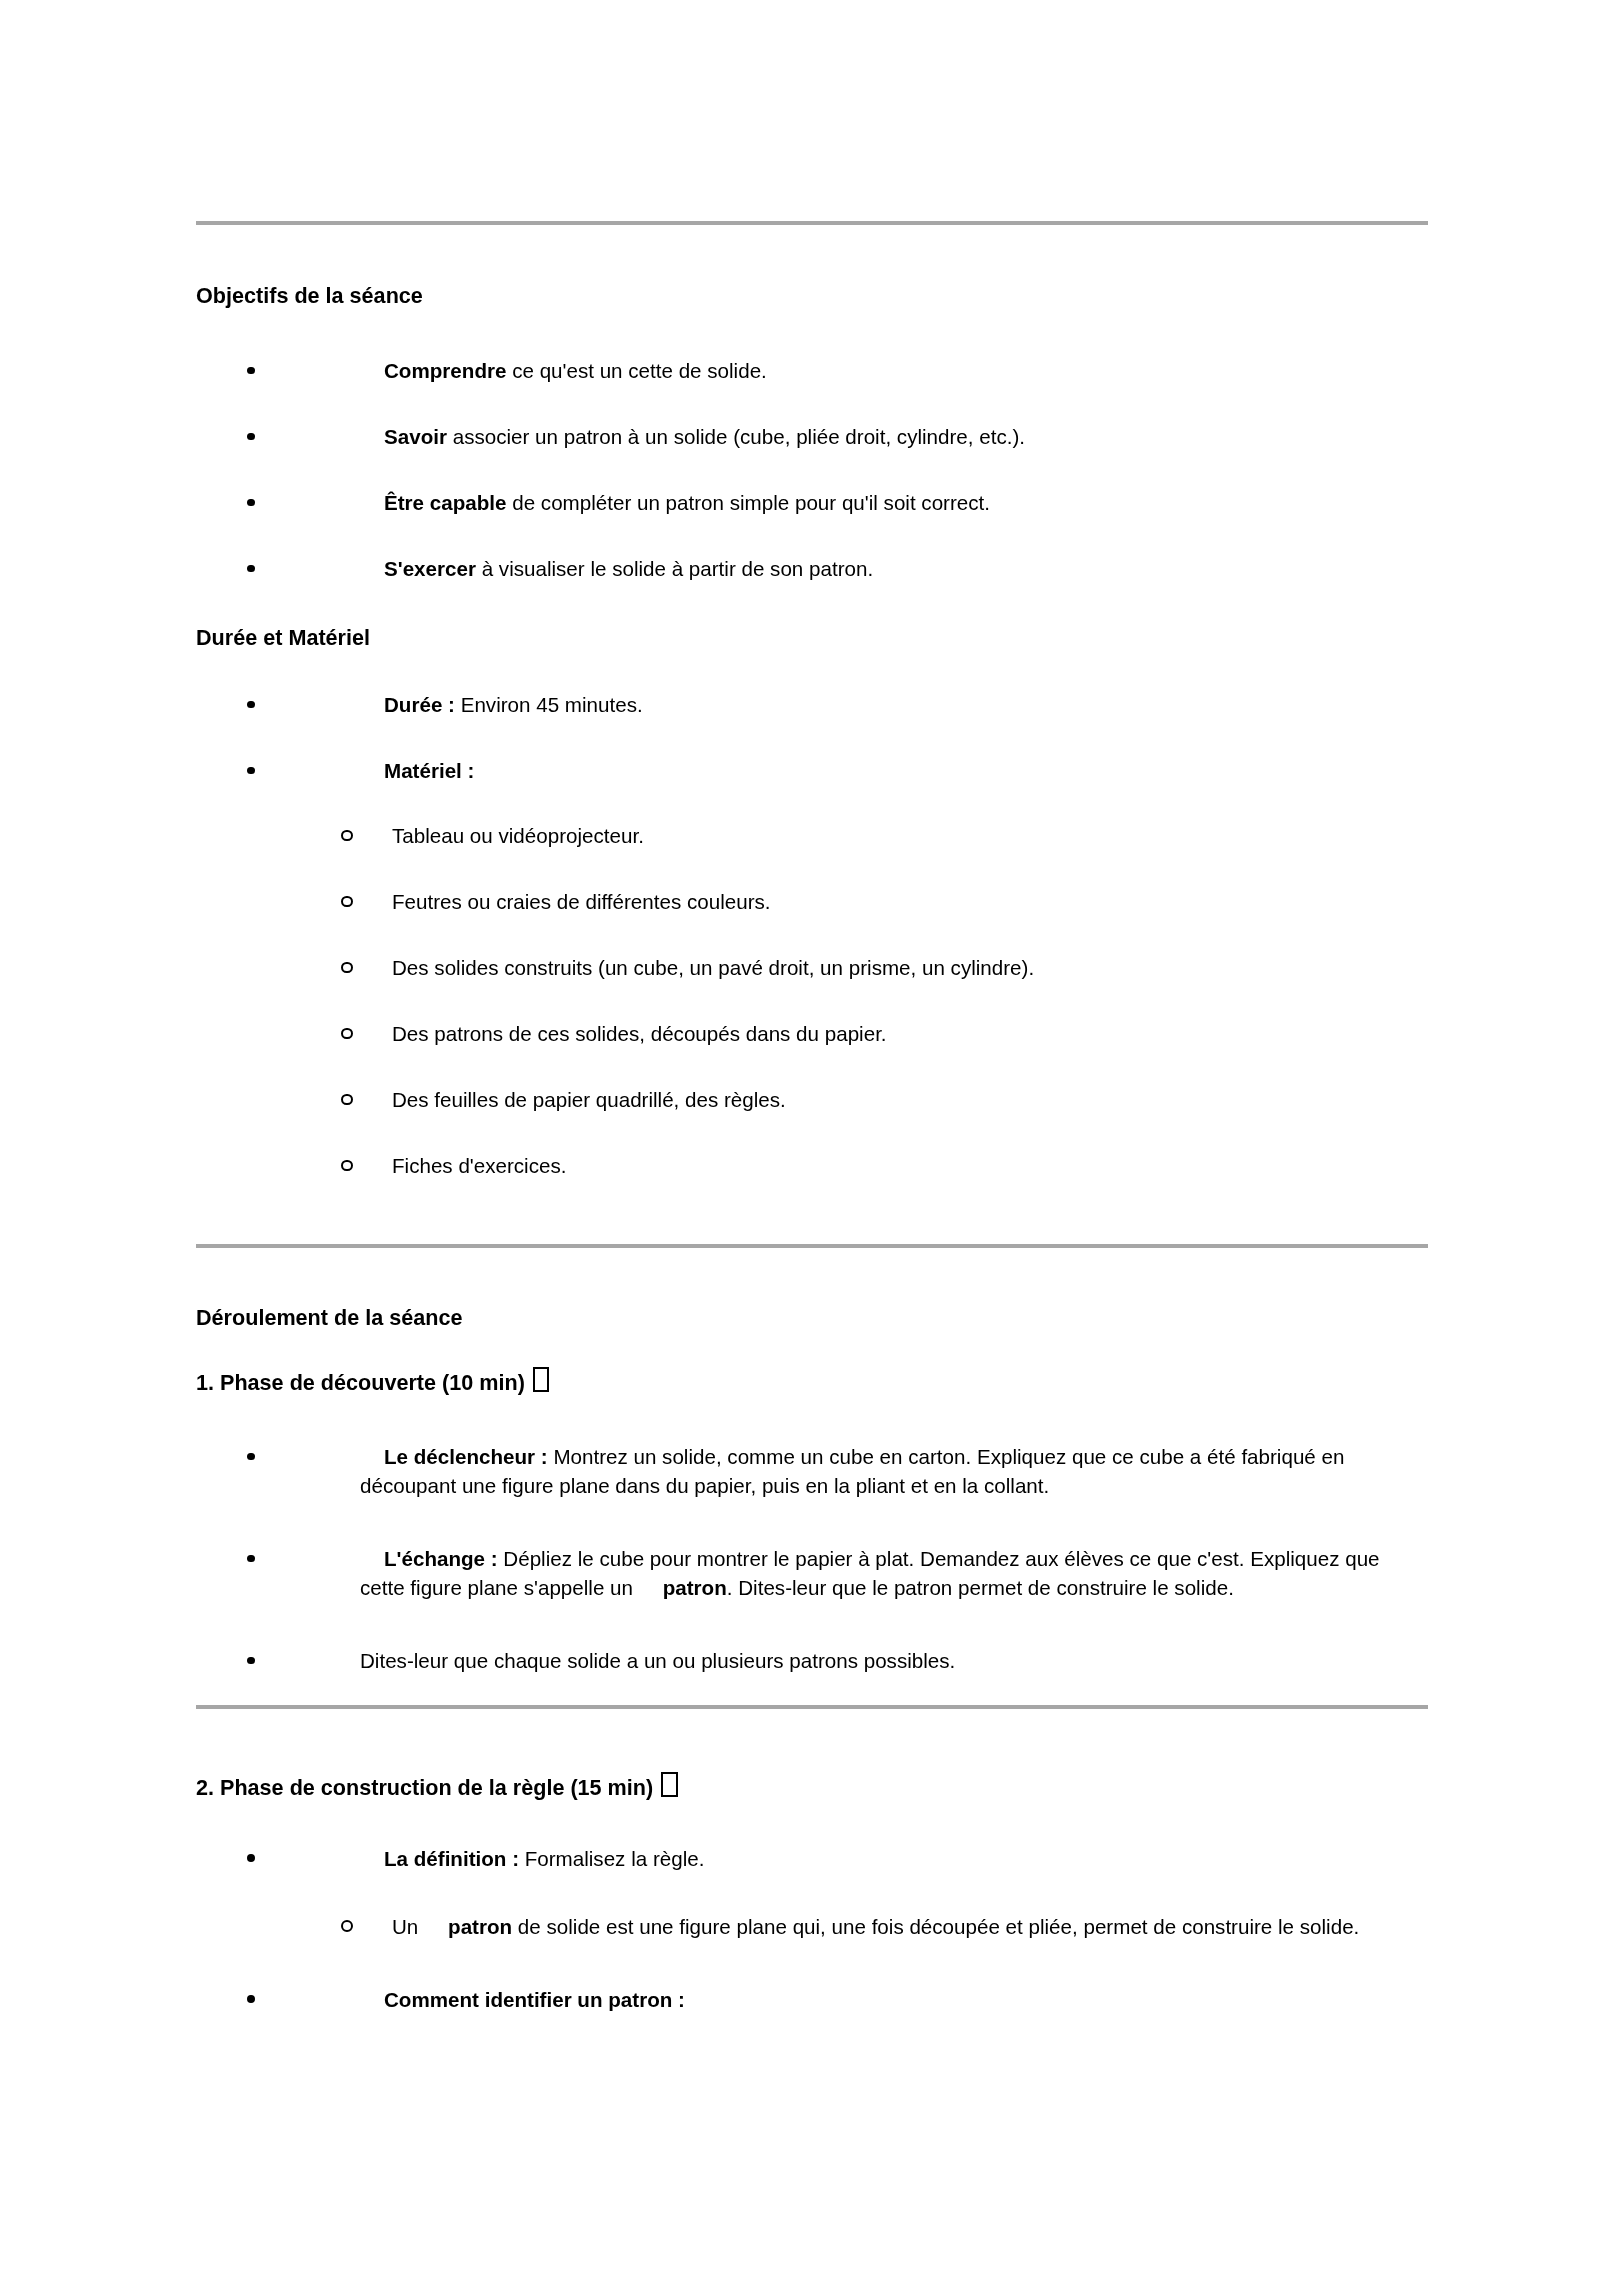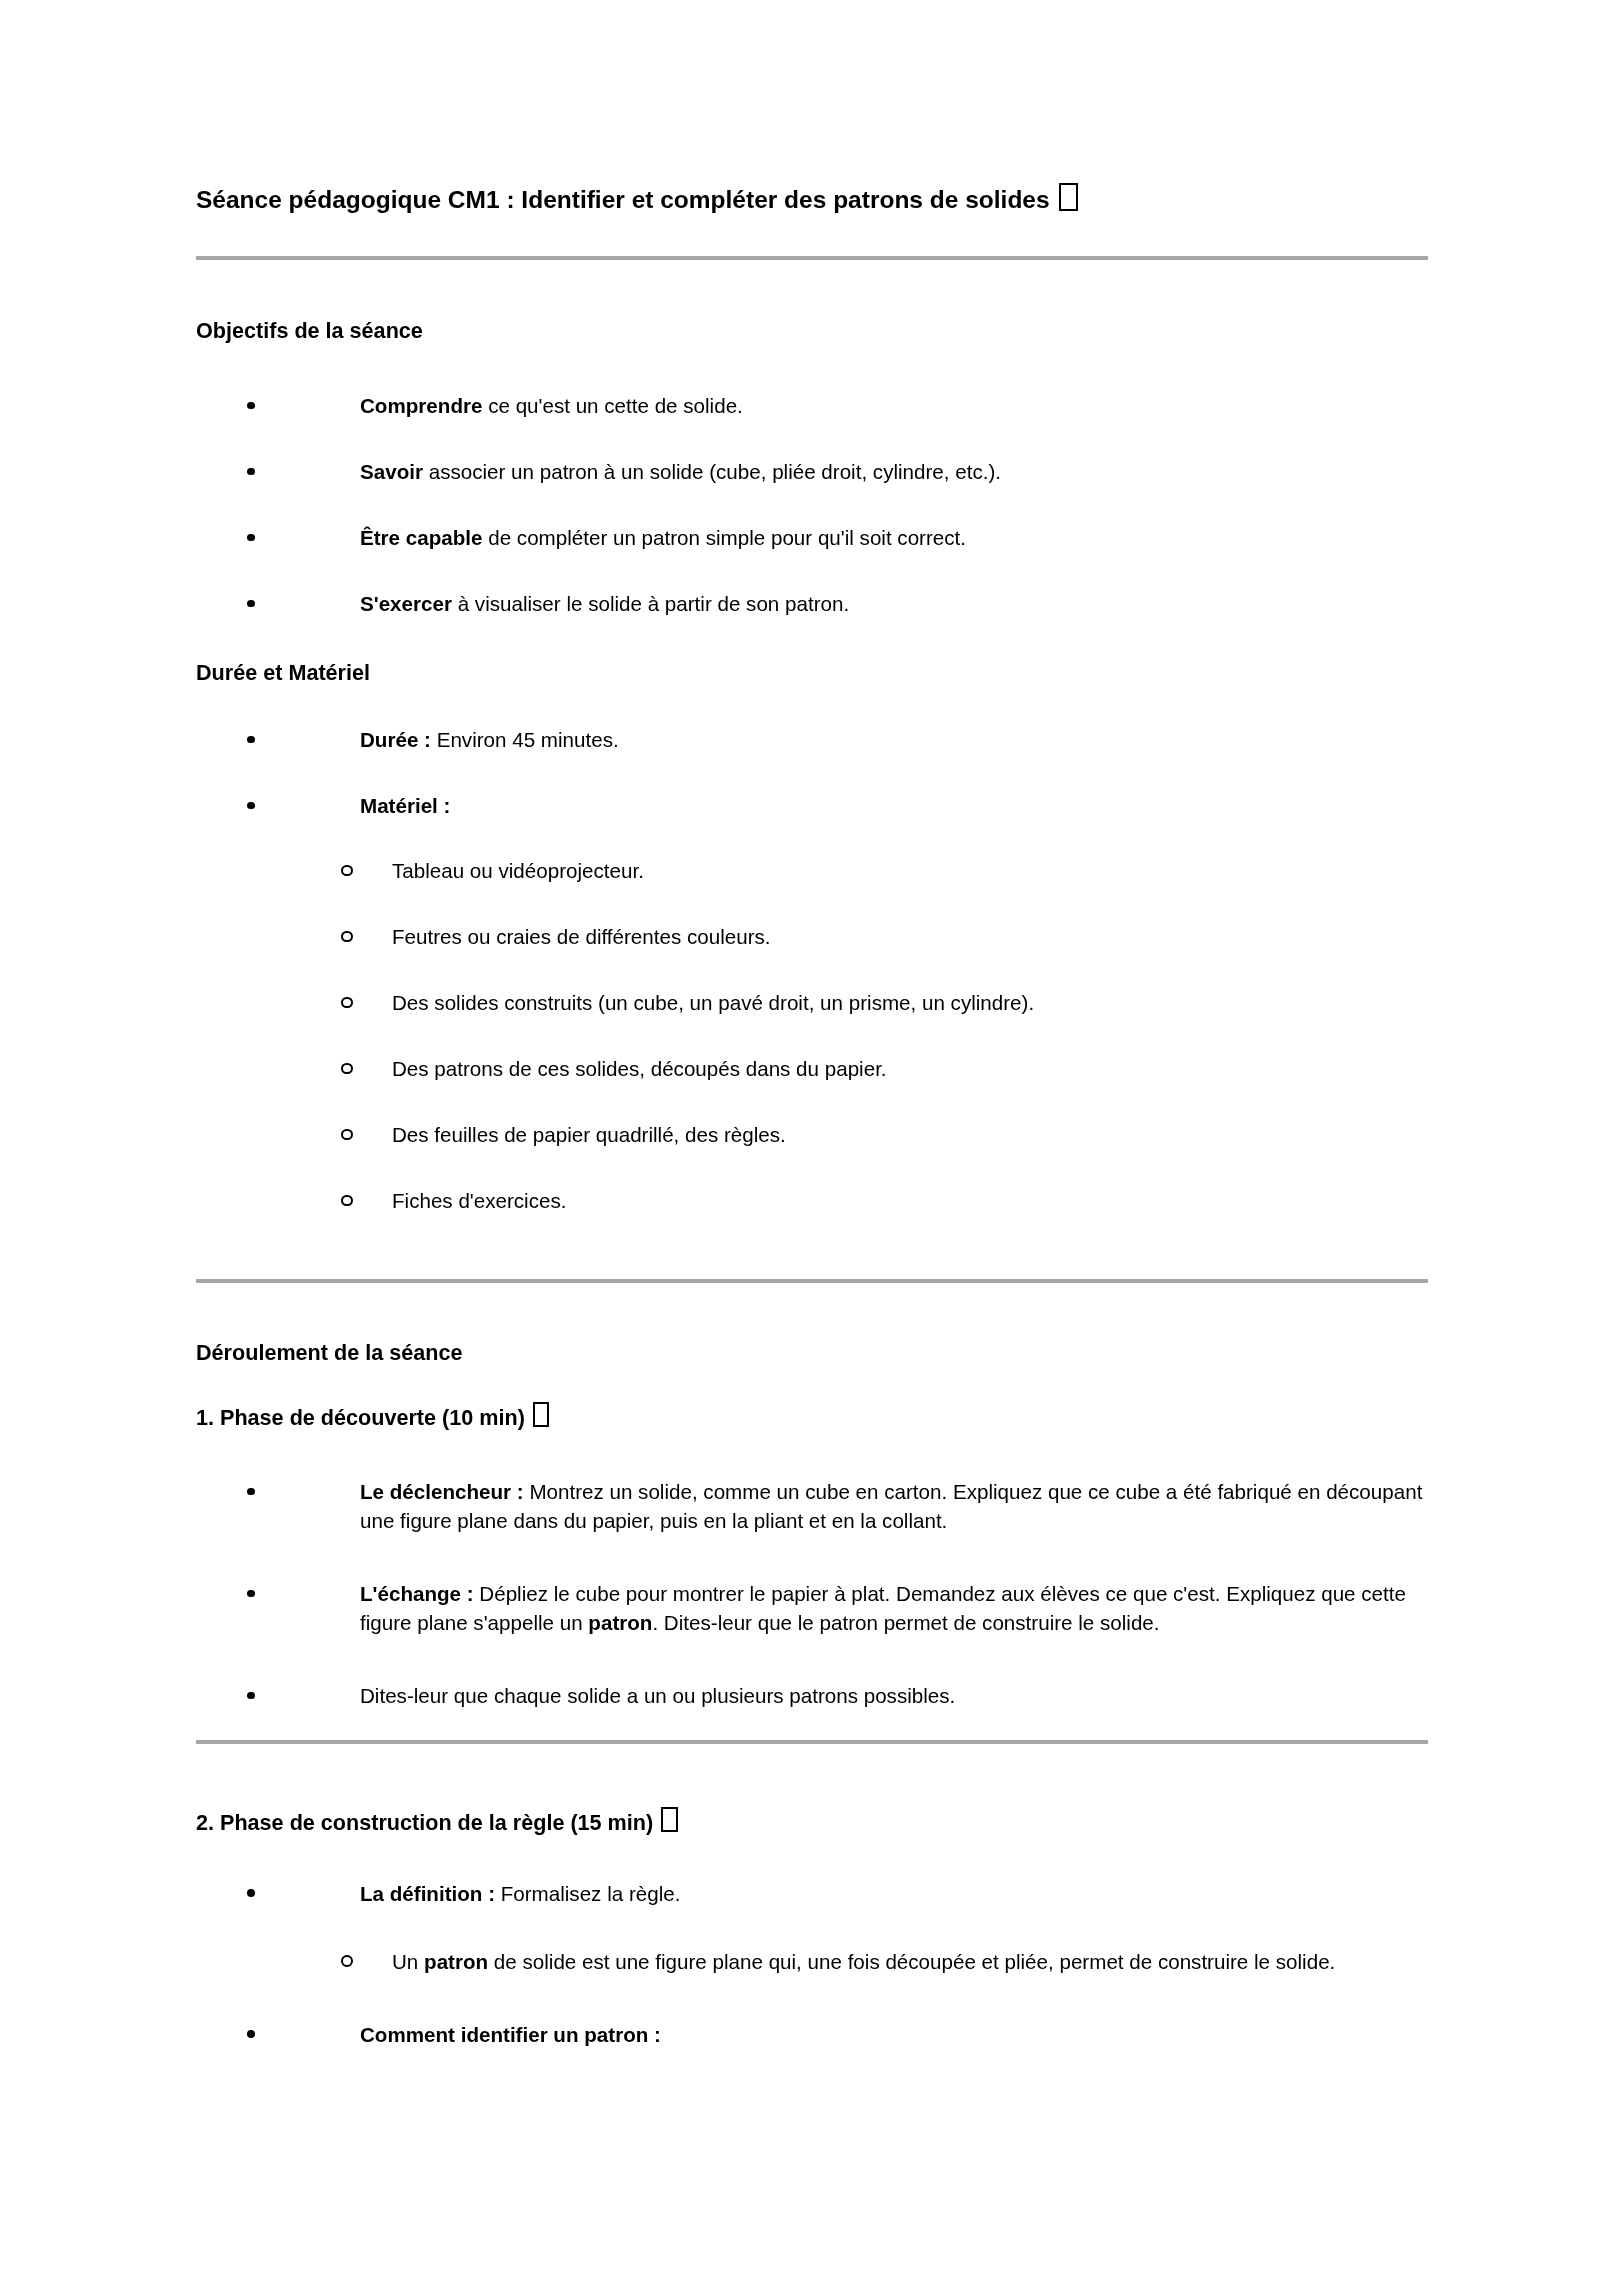--- a/index.html
+++ b/index.html
@@ -46,37 +46,36 @@
   }
   .l2 > li:last-child{margin-bottom:0;}
 
   #objectifs-list{margin-top:45px;}
   #duree-list{margin-top:37px;}
   #materiel-list{margin-top:36px;}
   #phase1-list{margin-top:44px;}
   #phase2-list{margin-top:41px;}
   #definition-sublist{margin-top:39px;}
 
-  .b{font-weight:700;}
+  .b{font-weight:700;margin-left:24px;}
 
   .tofu{
     display:inline-block;width:14.7px;height:23.5px;
     border:2px solid #000;margin-left:9.8px;vertical-align:-2.9px;
   }
   .tofu-sm{
     display:inline-block;width:12.7px;height:20.6px;
     border:2px solid #000;margin-left:7.8px;vertical-align:-2px;
   }
 </style>
 </head>
 <body>
 
 <div class="page">
 
-  <h1 class="doc-title"><span>Séance pédagogique CM1 : Identifier et compléter des patrons de solides</span><span class="tofu"></span></h1>
 
   <div class="rule rule-1"></div>
 
   <h2 class="h2 h2-objectifs">Objectifs de la séance</h2>
 
   <ul class="l1" id="objectifs-list">
     <li><span class="b">Comprendre</span><span> ce qu'est un cette de solide.</span></li>
     <li><span class="b">Savoir</span><span> associer un patron à un solide (cube, pliée droit, cylindre, etc.).</span></li>
     <li><span class="b">Être capable</span><span> de compléter un patron simple pour qu'il soit correct.</span></li>
     <li><span class="b">S'exercer</span><span> à visualiser le solide à partir de son patron.</span></li>

